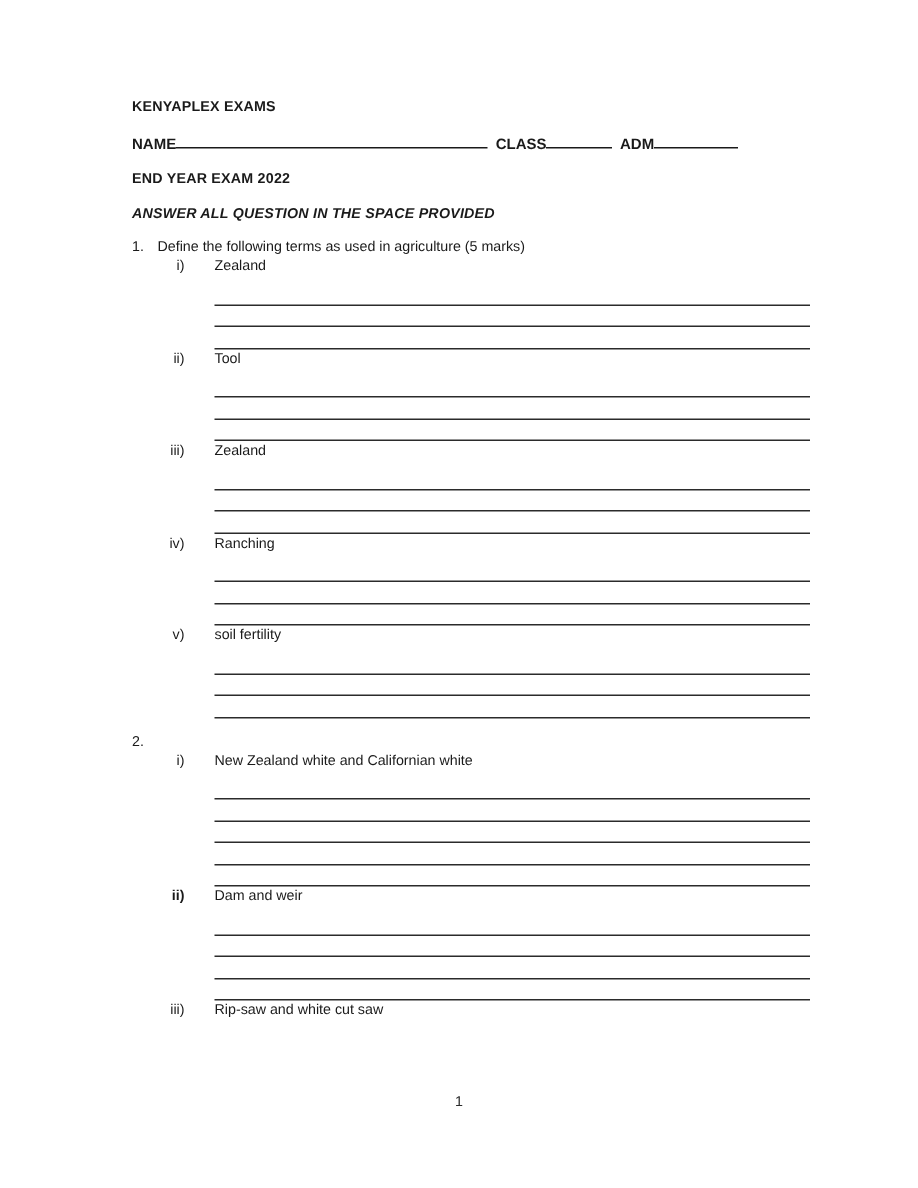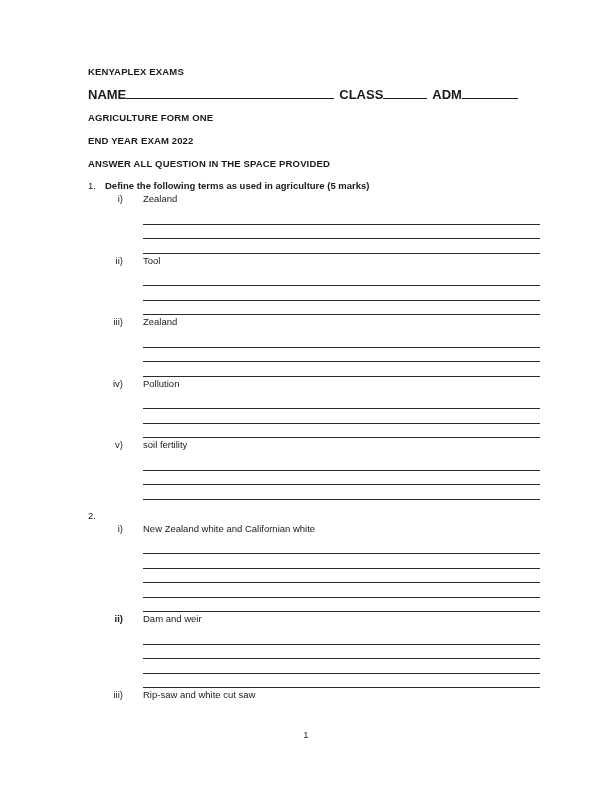--- a/index.html
+++ b/index.html
@@ -34,26 +34,27 @@
   
   .hdr-line {
     font-size: 9.5px;
     font-weight: bold;
     letter-spacing: 0.15px;
     line-height: 12px;
     margin-bottom: 11px;
     white-space: nowrap;
   }
   .hdr-line.instruction {
+    font-style: italic;
     margin-bottom: 8px;
   }
   .name-row {
     display: flex;
     align-items: baseline;
-    font-size: 13px;
+    font-size: 10px;
     font-weight: bold;
     line-height: 12px;
     margin-bottom: 11px;
     white-space: nowrap;
   }
   .name-row .fill {
     display: inline-block;
     border-bottom: 1.4px solid #1a1a1a;
     height: 9px;
   }
@@ -73,21 +74,20 @@
     font-size: 9.5px;
     line-height: 13px;
   }
   .q-num {
     width: 17px;
     flex: none;
     font-size: 9.5px;
   }
   .q-stem {
     font-size: 9.5px;
-    font-weight: bold;
   }
 
   .subitem {
     display: block;
     position: relative;
     padding-left: 17px;
   }
   .sub-head {
     display: flex;
     align-items: baseline;
@@ -139,21 +139,20 @@
       <span>NAME</span>
       <span class="fill fill-name"></span>
       <span class="gap-sm"></span>
       <span>CLASS</span>
       <span class="fill fill-class"></span>
       <span class="gap-sm"></span>
       <span>ADM</span>
       <span class="fill fill-adm"></span>
     </div>
 
-    <div class="hdr-line">AGRICULTURE FORM ONE</div>
     <div class="hdr-line">END YEAR EXAM 2022</div>
     <div class="hdr-line instruction">ANSWER ALL QUESTION IN THE SPACE PROVIDED</div>
 
     <div id="questions-root">
         <div class="question">
           <div class="q-head">
             <span class="q-num">1.</span>
             <span class="q-stem">Define the following terms as used in agriculture (5 marks)</span>
           </div>
           <div class="subitem">
@@ -185,21 +184,21 @@
             </div>
             <div class="answer-lines">
               <div class="ans-line"></div>
               <div class="ans-line"></div>
               <div class="ans-line"></div>
             </div>
           </div>
           <div class="subitem">
             <div class="sub-head">
               <span class="sub-roman">iv)</span>
-              <span class="sub-label">Pollution</span>
+              <span class="sub-label">Ranching</span>
             </div>
             <div class="answer-lines">
               <div class="ans-line"></div>
               <div class="ans-line"></div>
               <div class="ans-line"></div>
             </div>
           </div>
           <div class="subitem">
             <div class="sub-head">
               <span class="sub-roman">v)</span>

